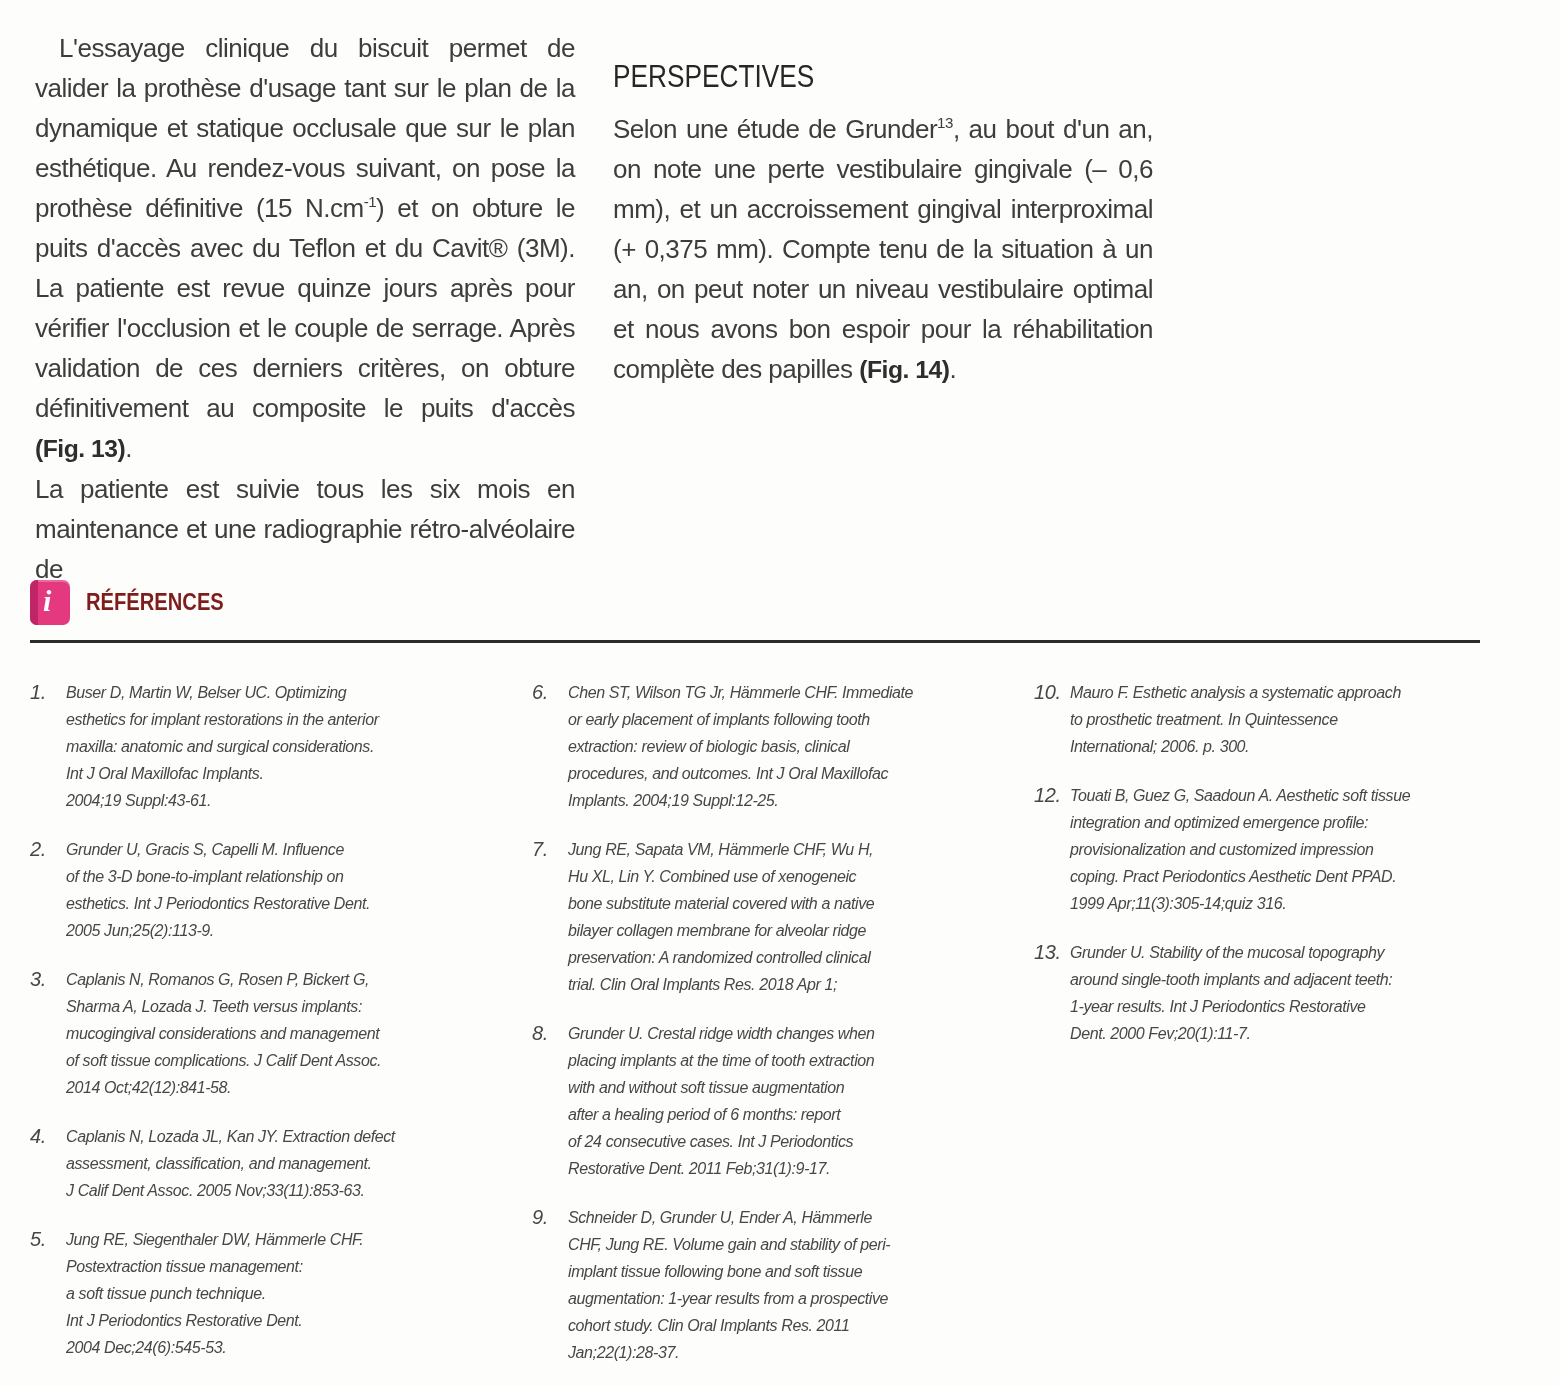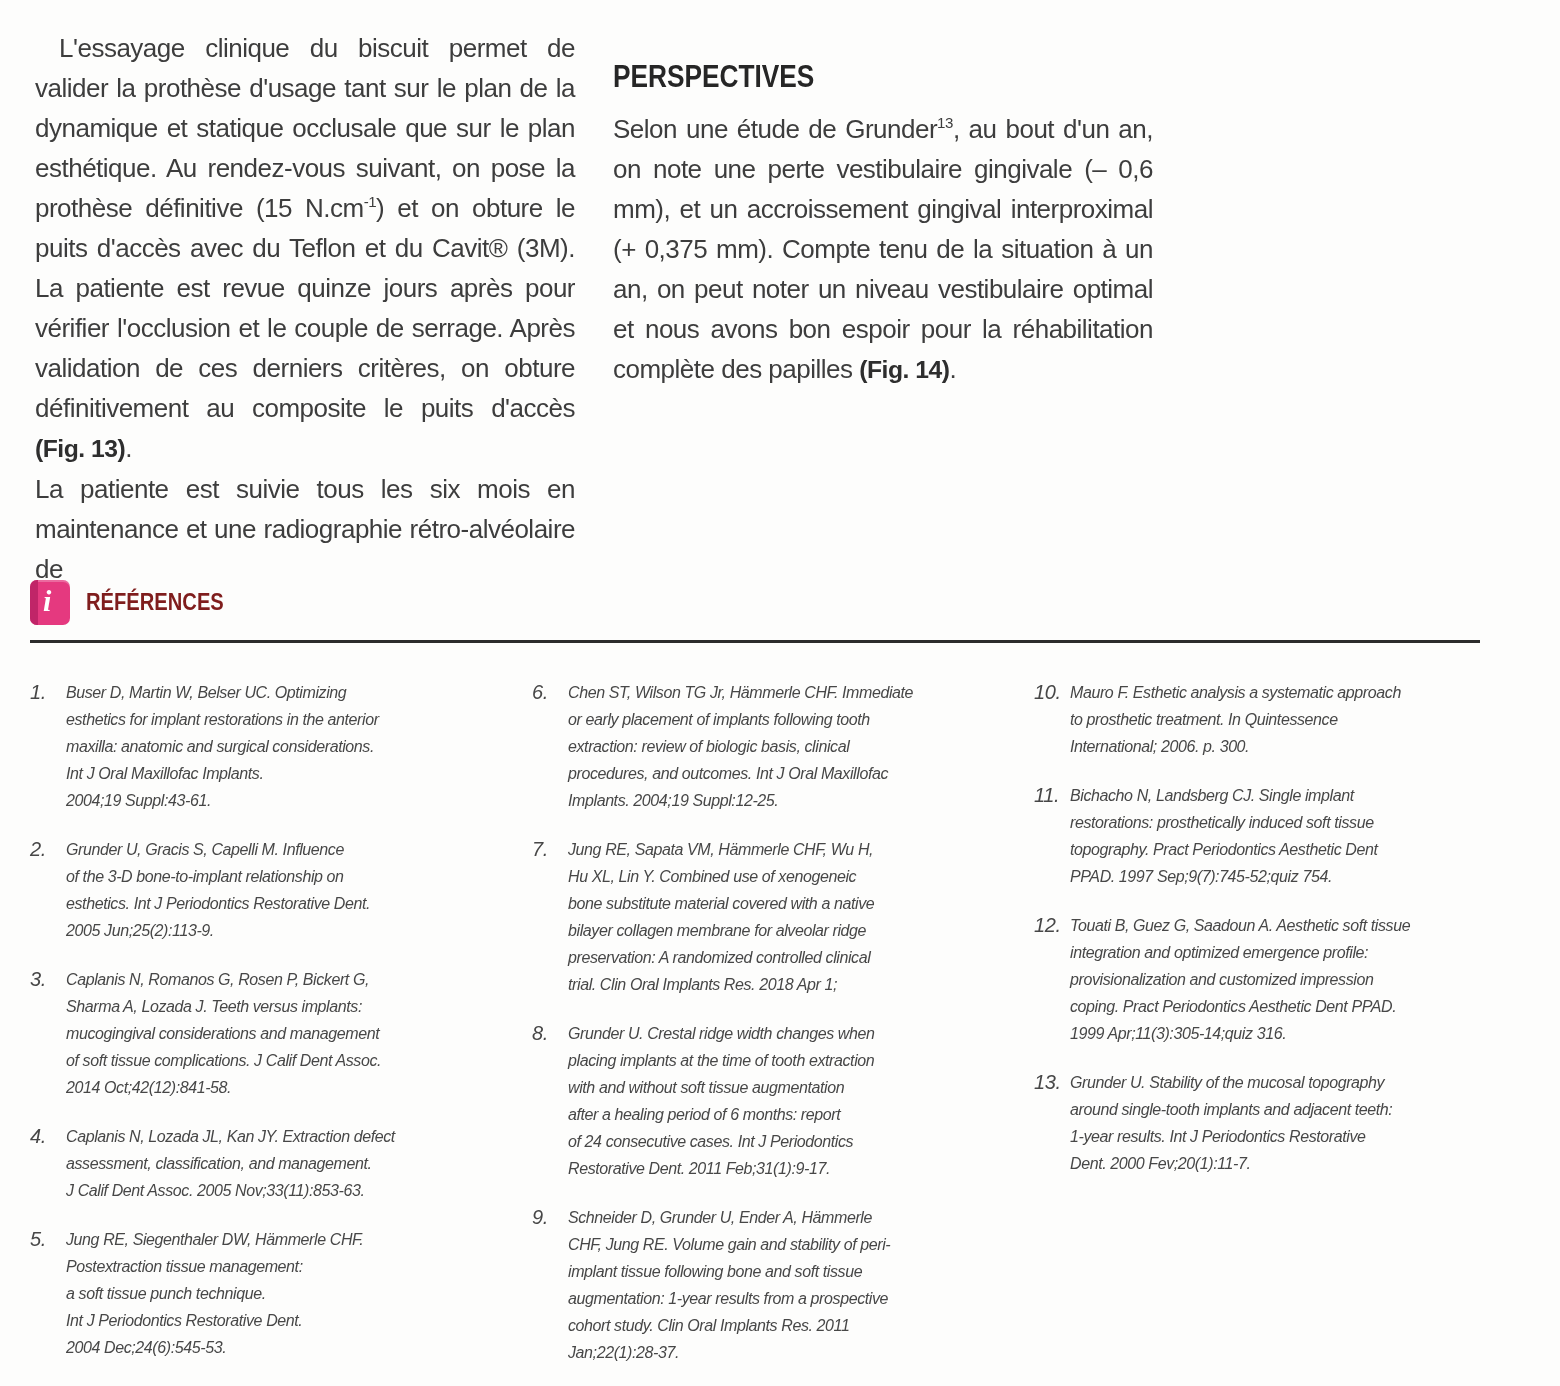--- a/index.html
+++ b/index.html
@@ -28,21 +28,21 @@
     text-align:justify;
     margin:0;
     color:#3d3d3d;
   }
   .indent{text-indent:24px;}
   .body-par sup{font-size:0.58em;line-height:0;vertical-align:super;}
   .fig-ref{font-weight:700;color:#2e2e2e;font-size:0.95em;}
   .sec-heading{
     margin:30px 0 14px 0;
     font-size:32px;
-    font-weight:700;
+    font-weight:400;
     color:#262626;
     letter-spacing:0;
     white-space:nowrap;
   }
   .sec-heading .squeeze{
     display:inline-block;
     transform:scaleX(0.82);
     transform-origin:left center;
   }
 
@@ -240,27 +240,20 @@
       </div>
 
       <div class="refs-col">
         <div class="ref">
           <span class="ref-num">10.</span>
           <span class="ref-text">Mauro F. Esthetic analysis a systematic approach
 to prosthetic treatment. In Quintessence
 International; 2006. p. 300.</span>
         </div>
         <div class="ref">
-          <span class="ref-num">11.</span>
-          <span class="ref-text">Bichacho N, Landsberg CJ. Single implant
-restorations: prosthetically induced soft tissue
-topography. Pract Periodontics Aesthetic Dent
-PPAD. 1997 Sep;9(7):745-52;quiz 754.</span>
-        </div>
-        <div class="ref">
           <span class="ref-num">12.</span>
           <span class="ref-text">Touati B, Guez G, Saadoun A. Aesthetic soft tissue
 integration and optimized emergence profile:
 provisionalization and customized impression
 coping. Pract Periodontics Aesthetic Dent PPAD.
 1999 Apr;11(3):305-14;quiz 316.</span>
         </div>
         <div class="ref">
           <span class="ref-num">13.</span>
           <span class="ref-text">Grunder U. Stability of the mucosal topography

